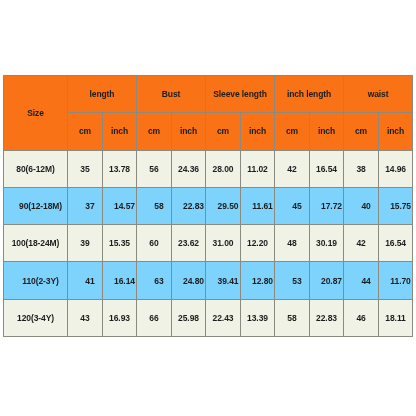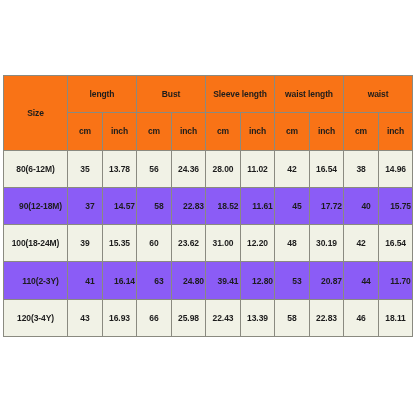--- a/index.html
+++ b/index.html
@@ -48,21 +48,21 @@
   td.head-group {
     font-size: 8.7px;
   }
   td.head-size {
     font-size: 9px;
   }
   tr.row-odd td {
     background: #f1f2e6;
   }
   tr.row-even td {
-    background: #8b5cf6;
+    background: #7dd3fc;
     padding-left: 10px;
   }
   td.size-cell {
     font-size: 8.6px;
   }
   col.c-size { width: 64px; }
   col.c-cm   { width: 35px; }
   col.c-inch { width: 34px; }
 </style>
 </head>
@@ -82,21 +82,21 @@
         <col class="c-inch">
       <col class="c-cm">
         <col class="c-inch">
     </colgroup>
     <tbody>
       <tr>
         <td class="head-size" rowspan="2">Size</td>
         <td class="head-group" colspan="2">length</td>
         <td class="head-group" colspan="2">Bust</td>
         <td class="head-group" colspan="2">Sleeve length</td>
-        <td class="head-group" colspan="2">waist length</td>
+        <td class="head-group" colspan="2">inch length</td>
         <td class="head-group" colspan="2">waist</td>
       </tr>
       <tr>
         <td class="head-unit">cm</td>
         <td class="head-unit">inch</td>
         <td class="head-unit">cm</td>
         <td class="head-unit">inch</td>
         <td class="head-unit">cm</td>
         <td class="head-unit">inch</td>
         <td class="head-unit">cm</td>
@@ -118,21 +118,21 @@
         <td>38</td>
         <td>14.96</td>
       </tr>
 
       <tr class="row-even">
         <td class="size-cell">90(12-18M)</td>
         <td>37</td>
         <td>14.57</td>
         <td>58</td>
         <td>22.83</td>
-        <td>18.52</td>
+        <td>29.50</td>
         <td>11.61</td>
         <td>45</td>
         <td>17.72</td>
         <td>40</td>
         <td>15.75</td>
       </tr>
 
       <tr class="row-odd">
         <td class="size-cell">100(18-24M)</td>
         <td>39</td>

